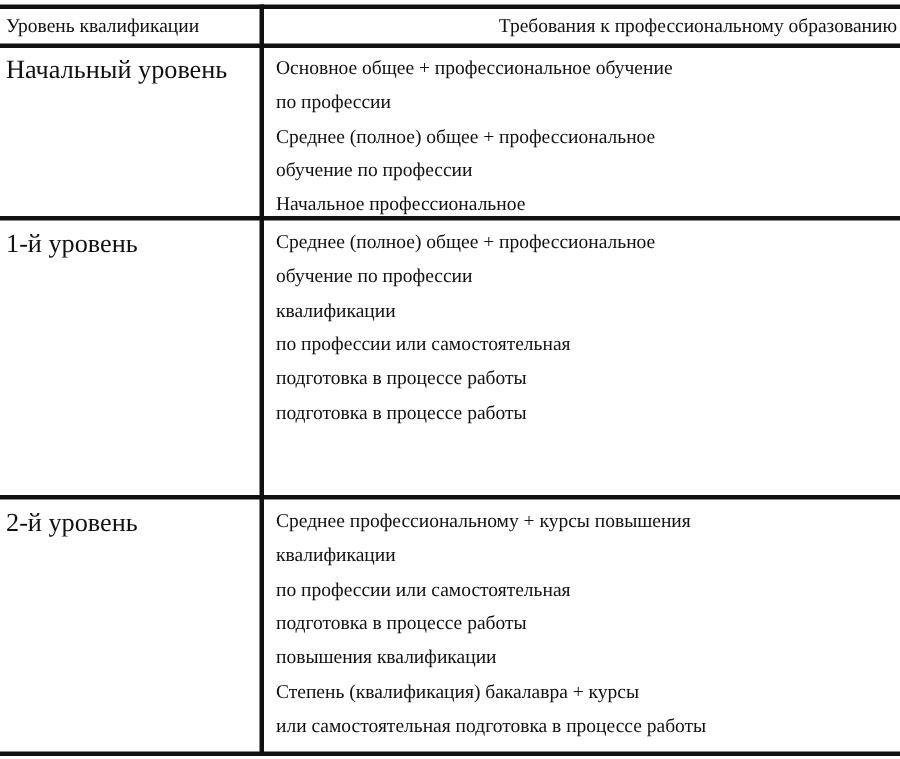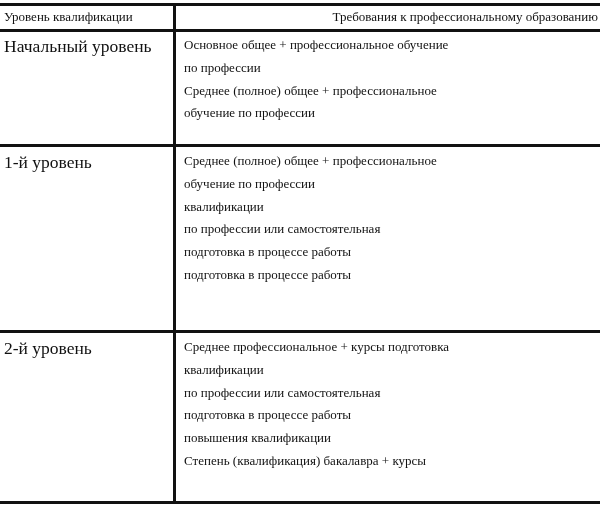--- a/index.html
+++ b/index.html
@@ -27,34 +27,36 @@
 
   <div class="hdr c1">Уровень квалификации</div>
   <div class="hdr c2">Требования к профессиональному образованию</div>
 
   <div class="lvl" style="top:34px;">Начальный уровень</div>
   <div class="req" style="top:34px;">
     <div>Основное общее + профессиональное обучение</div>
     <div>по профессии</div>
     <div>Среднее (полное) общее + профессиональное</div>
     <div>обучение по профессии</div>
+    <div>Начальное профессиональное</div>
   </div>
 
   <div class="lvl" style="top:150px;">1-й уровень</div>
   <div class="req" style="top:150px;">
     <div>Среднее (полное) общее + профессиональное</div>
     <div>обучение по профессии</div>
     <div>квалификации</div>
     <div>по профессии или самостоятельная</div>
     <div>подготовка в процессе работы</div>
     <div>подготовка в процессе работы</div>
   </div>
 
   <div class="lvl" style="top:336px;">2-й уровень</div>
   <div class="req" style="top:336px;">
-    <div>Среднее профессиональное + курсы подготовка</div>
+    <div>Среднее профессиональному + курсы повышения</div>
     <div>квалификации</div>
     <div>по профессии или самостоятельная</div>
     <div>подготовка в процессе работы</div>
     <div>повышения квалификации</div>
     <div>Степень (квалификация) бакалавра + курсы</div>
+    <div>или самостоятельная подготовка в процессе работы</div>
   </div>
 </div>
 
 </body></html>

